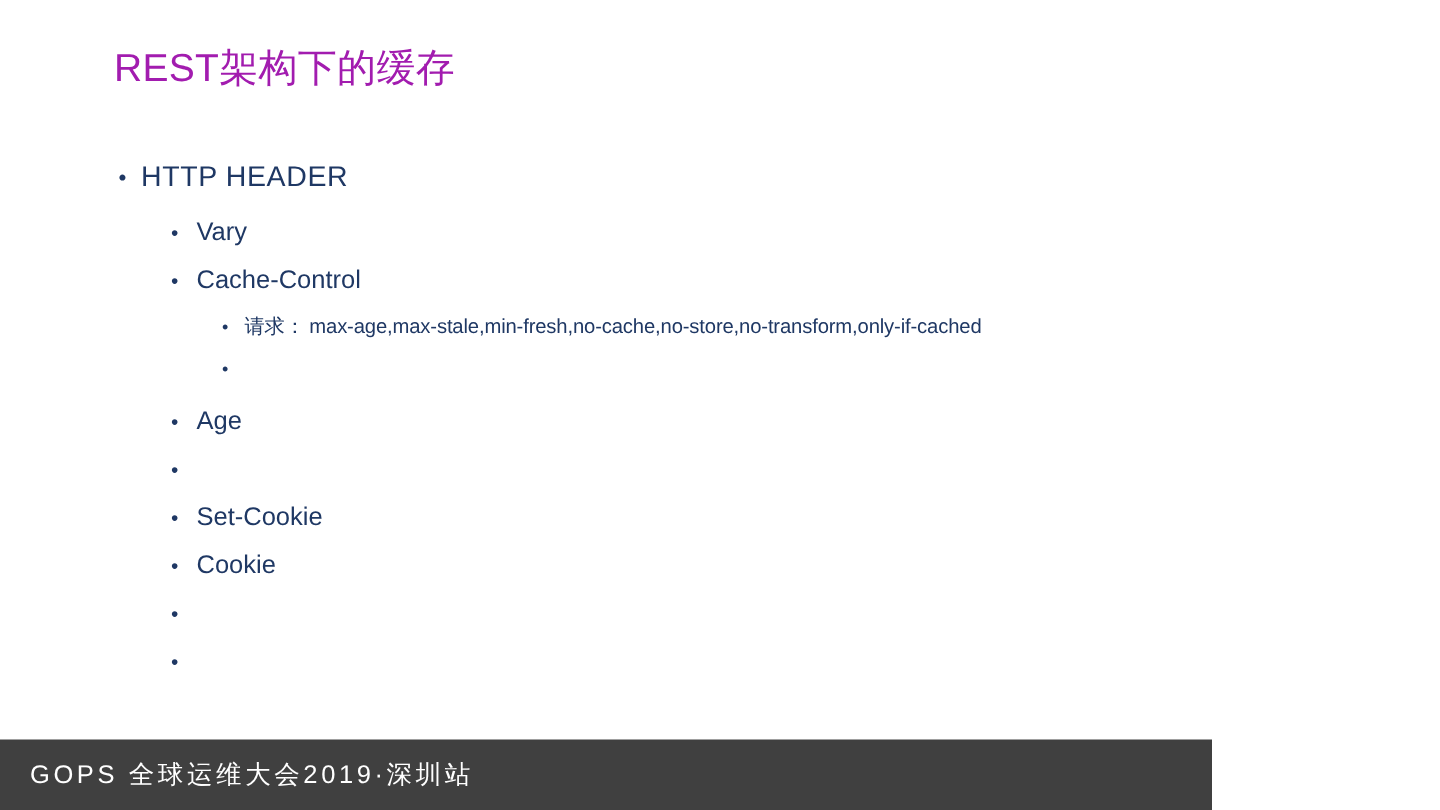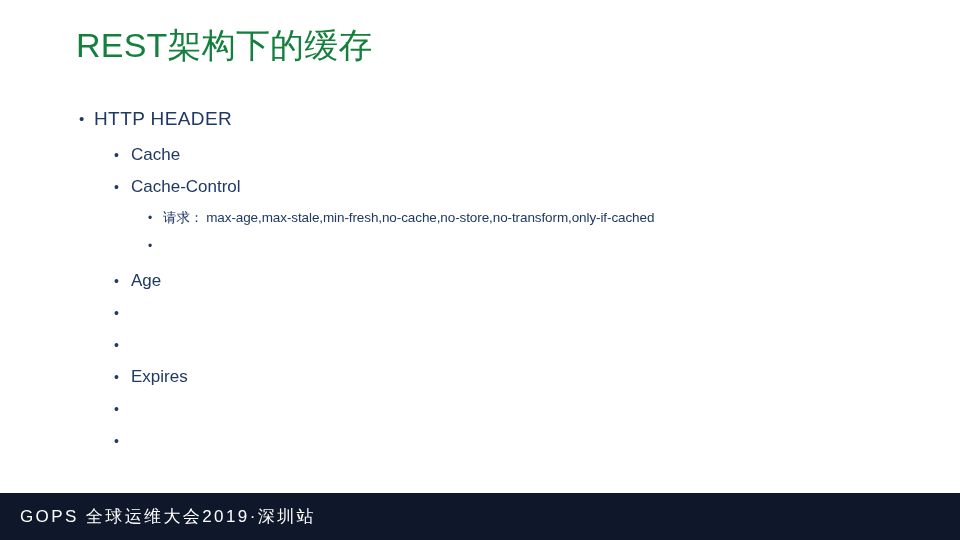--- a/index.html
+++ b/index.html
@@ -19,23 +19,23 @@
     width: 960px;
     height: 540px;
     background: #ffffff;
   }
 
   
   .slide-title {
     position: absolute;
     left: 76px;
     top: 22px;
-    font-size: 34px;
+    font-size: 26px;
     line-height: 46px;
-    color: #15803d;
+    color: #a21caf;
     font-weight: 400;
     letter-spacing: 0.2px;
     white-space: nowrap;
   }
 
   
   .body-area {
     position: absolute;
     left: 0;
     top: 104px;
@@ -104,23 +104,23 @@
   .lvl3-first { margin-top: 4px; }
   .lvl3-second { margin-top: 6px; margin-bottom: 8px; }
 
   .l3-label { margin-right: 3px; text-align: center; }
 
   
   .footer-bar {
     position: absolute;
     left: 0;
     top: 493px;
-    width: 960px;
+    width: 808px;
     height: 47px;
-    background: #0f172a;
+    background: #404040;
   }
   .footer-text {
     position: absolute;
     left: 20px;
     top: 0;
     height: 47px;
     line-height: 47px;
     color: #ffffff;
     font-size: 17px;
     letter-spacing: 2.4px;
@@ -136,21 +136,21 @@
 
   <div class="body-area">
 
     <div class="bullet-row lvl1">
       <span class="marker">•</span>
       <span class="btext">HTTP HEADER</span>
     </div>
 
     <div class="bullet-row lvl2">
       <span class="marker">•</span>
-      <span class="btext">Cache</span>
+      <span class="btext">Vary</span>
     </div>
 
     <div class="bullet-row lvl2">
       <span class="marker">•</span>
       <span class="btext">Cache-Control</span>
     </div>
 
     <div class="bullet-row lvl3 lvl3-first">
       <span class="marker">•</span>
       <span class="btext"><span class="l3-label">请求：</span><span>max-age,max-stale,min-fresh,no-cache,no-store,no-transform,only-if-cached</span></span>
@@ -164,25 +164,26 @@
       <span class="marker">•</span>
       <span class="btext">Age</span>
     </div>
 
     <div class="bullet-row lvl2">
       <span class="marker">•</span>
     </div>
 
     <div class="bullet-row lvl2">
       <span class="marker">•</span>
+      <span class="btext">Set-Cookie</span>
     </div>
 
     <div class="bullet-row lvl2">
       <span class="marker">•</span>
-      <span class="btext">Expires</span>
+      <span class="btext">Cookie</span>
     </div>
 
     <div class="bullet-row lvl2">
       <span class="marker">•</span>
     </div>
 
     <div class="bullet-row lvl2">
       <span class="marker">•</span>
     </div>
 

